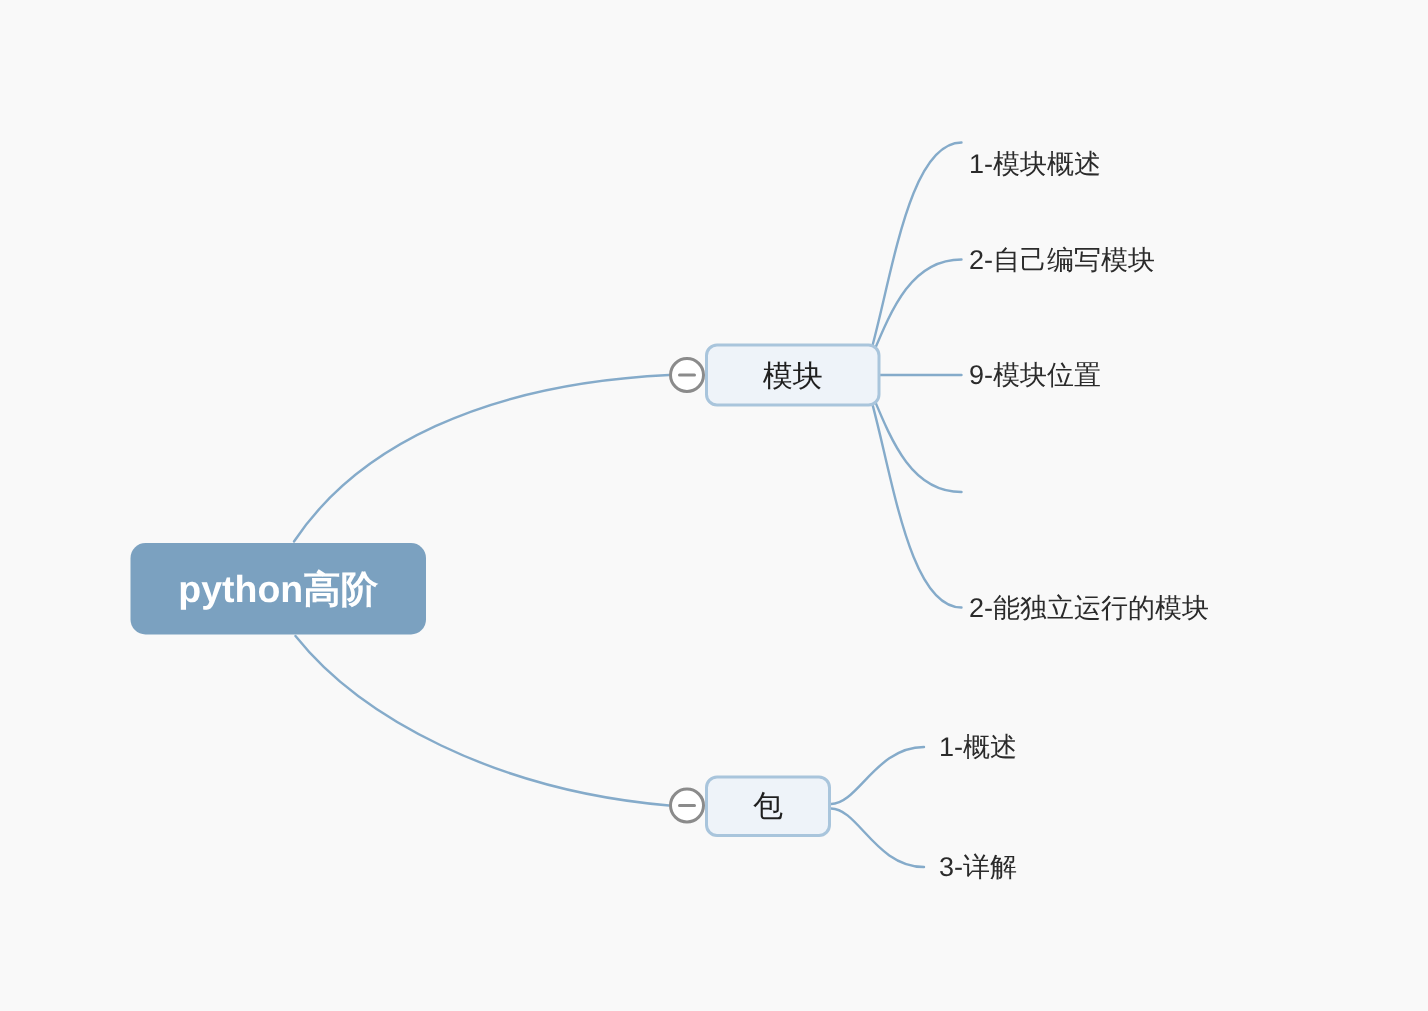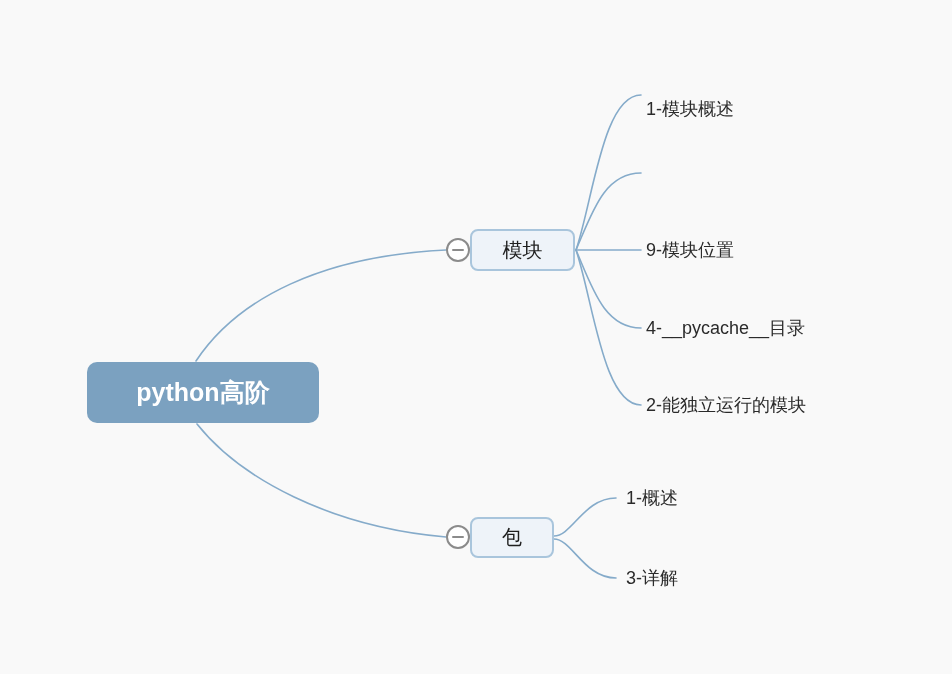--- a/index.html
+++ b/index.html
@@ -30,21 +30,21 @@
   .edges path {
     fill: none;
     stroke: #85abca;
     stroke-width: 1.6;
     stroke-linecap: round;
   }
   .node-root {
     position: absolute;
     left: 87px;
     top: 362px;
-    width: 232px;
+    width: 197px;
     height: 61px;
     background: #7ba1c0;
     border-radius: 10px;
     color: #ffffff;
     font-size: 25px;
     font-weight: 600;
     display: flex;
     align-items: center;
     justify-content: center;
     box-sizing: border-box;
@@ -59,21 +59,21 @@
     font-size: 20px;
     display: flex;
     align-items: center;
     justify-content: center;
     box-sizing: border-box;
     cursor: default;
   }
   .node-branch.module {
     left: 470px;
     top: 229px;
-    width: 105px;
+    width: 117px;
     height: 42px;
   }
   .node-branch.package {
     left: 470px;
     top: 517px;
     width: 84px;
     height: 41px;
   }
   .toggle {
     position: absolute;
@@ -137,20 +137,20 @@
   </div>
 
   <div class="toggle package">
     <span class="minus-bar"></span>
   </div>
   <div class="node-branch package">
     <span>包</span>
   </div>
 
   <div class="leaf" style="left:646px; top:97px;">1-模块概述</div>
+  <div class="leaf" style="left:646px; top:161px;">2-自己编写模块</div>
   <div class="leaf" style="left:646px; top:238px;">9-模块位置</div>
-  <div class="leaf" style="left:646px; top:316px;">4-__pycache__目录</div>
   <div class="leaf" style="left:646px; top:393px;">2-能独立运行的模块</div>
 
   <div class="leaf" style="left:626px; top:486px;">1-概述</div>
   <div class="leaf" style="left:626px; top:566px;">3-详解</div>
 
 </div>
 
 </body></html>

